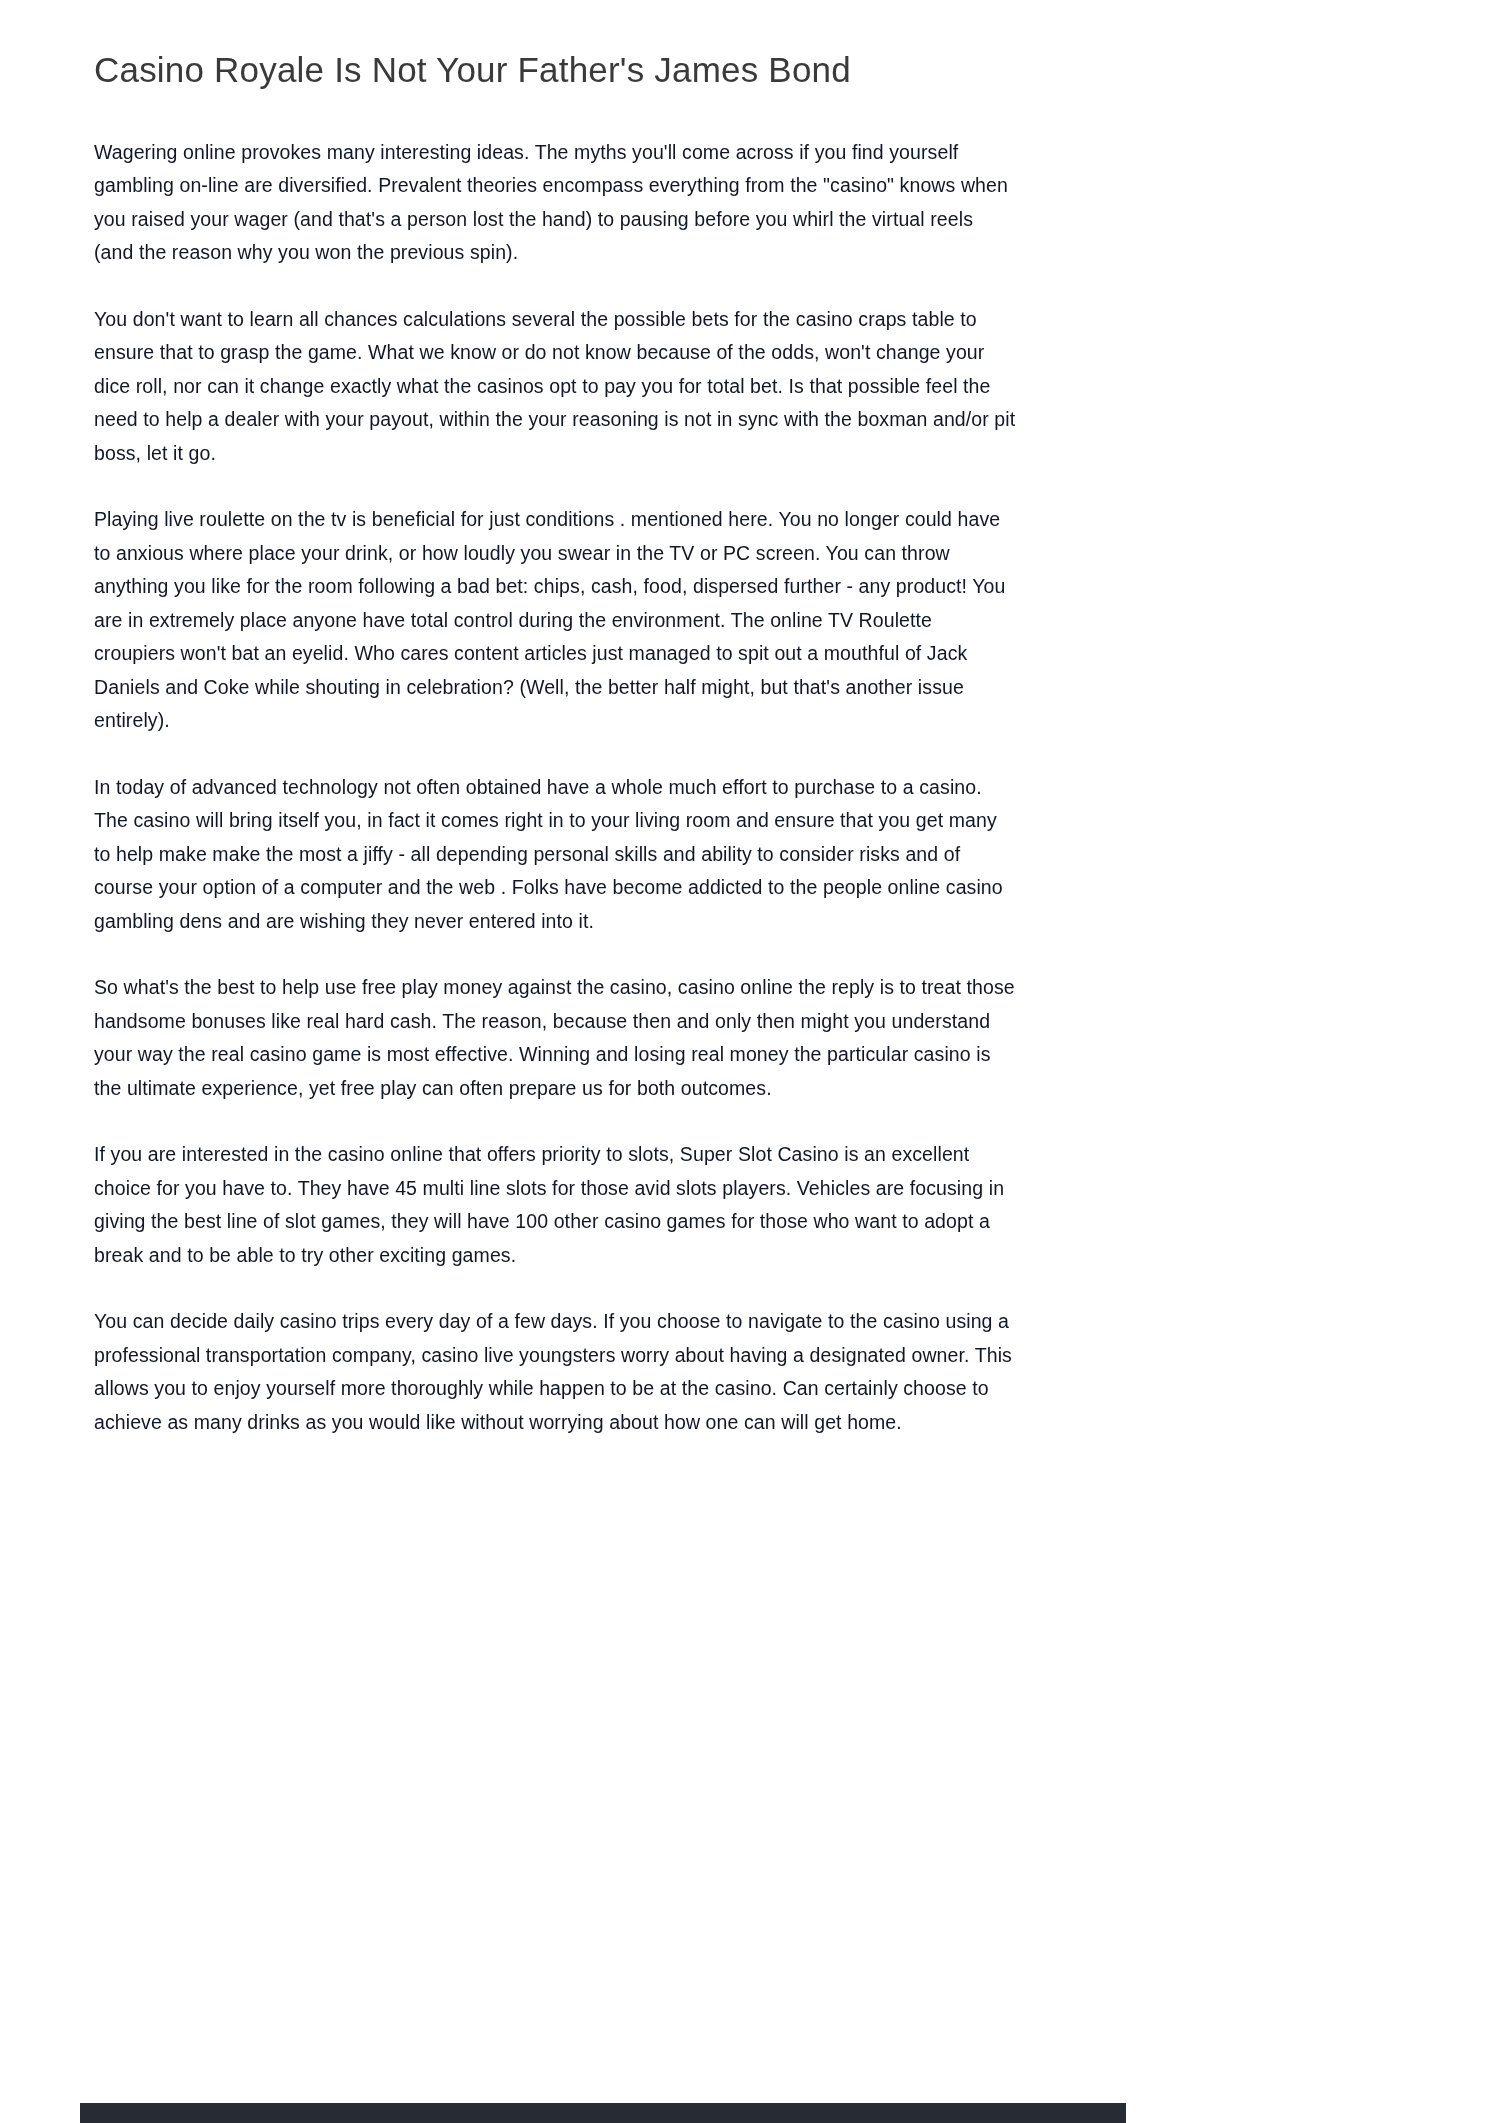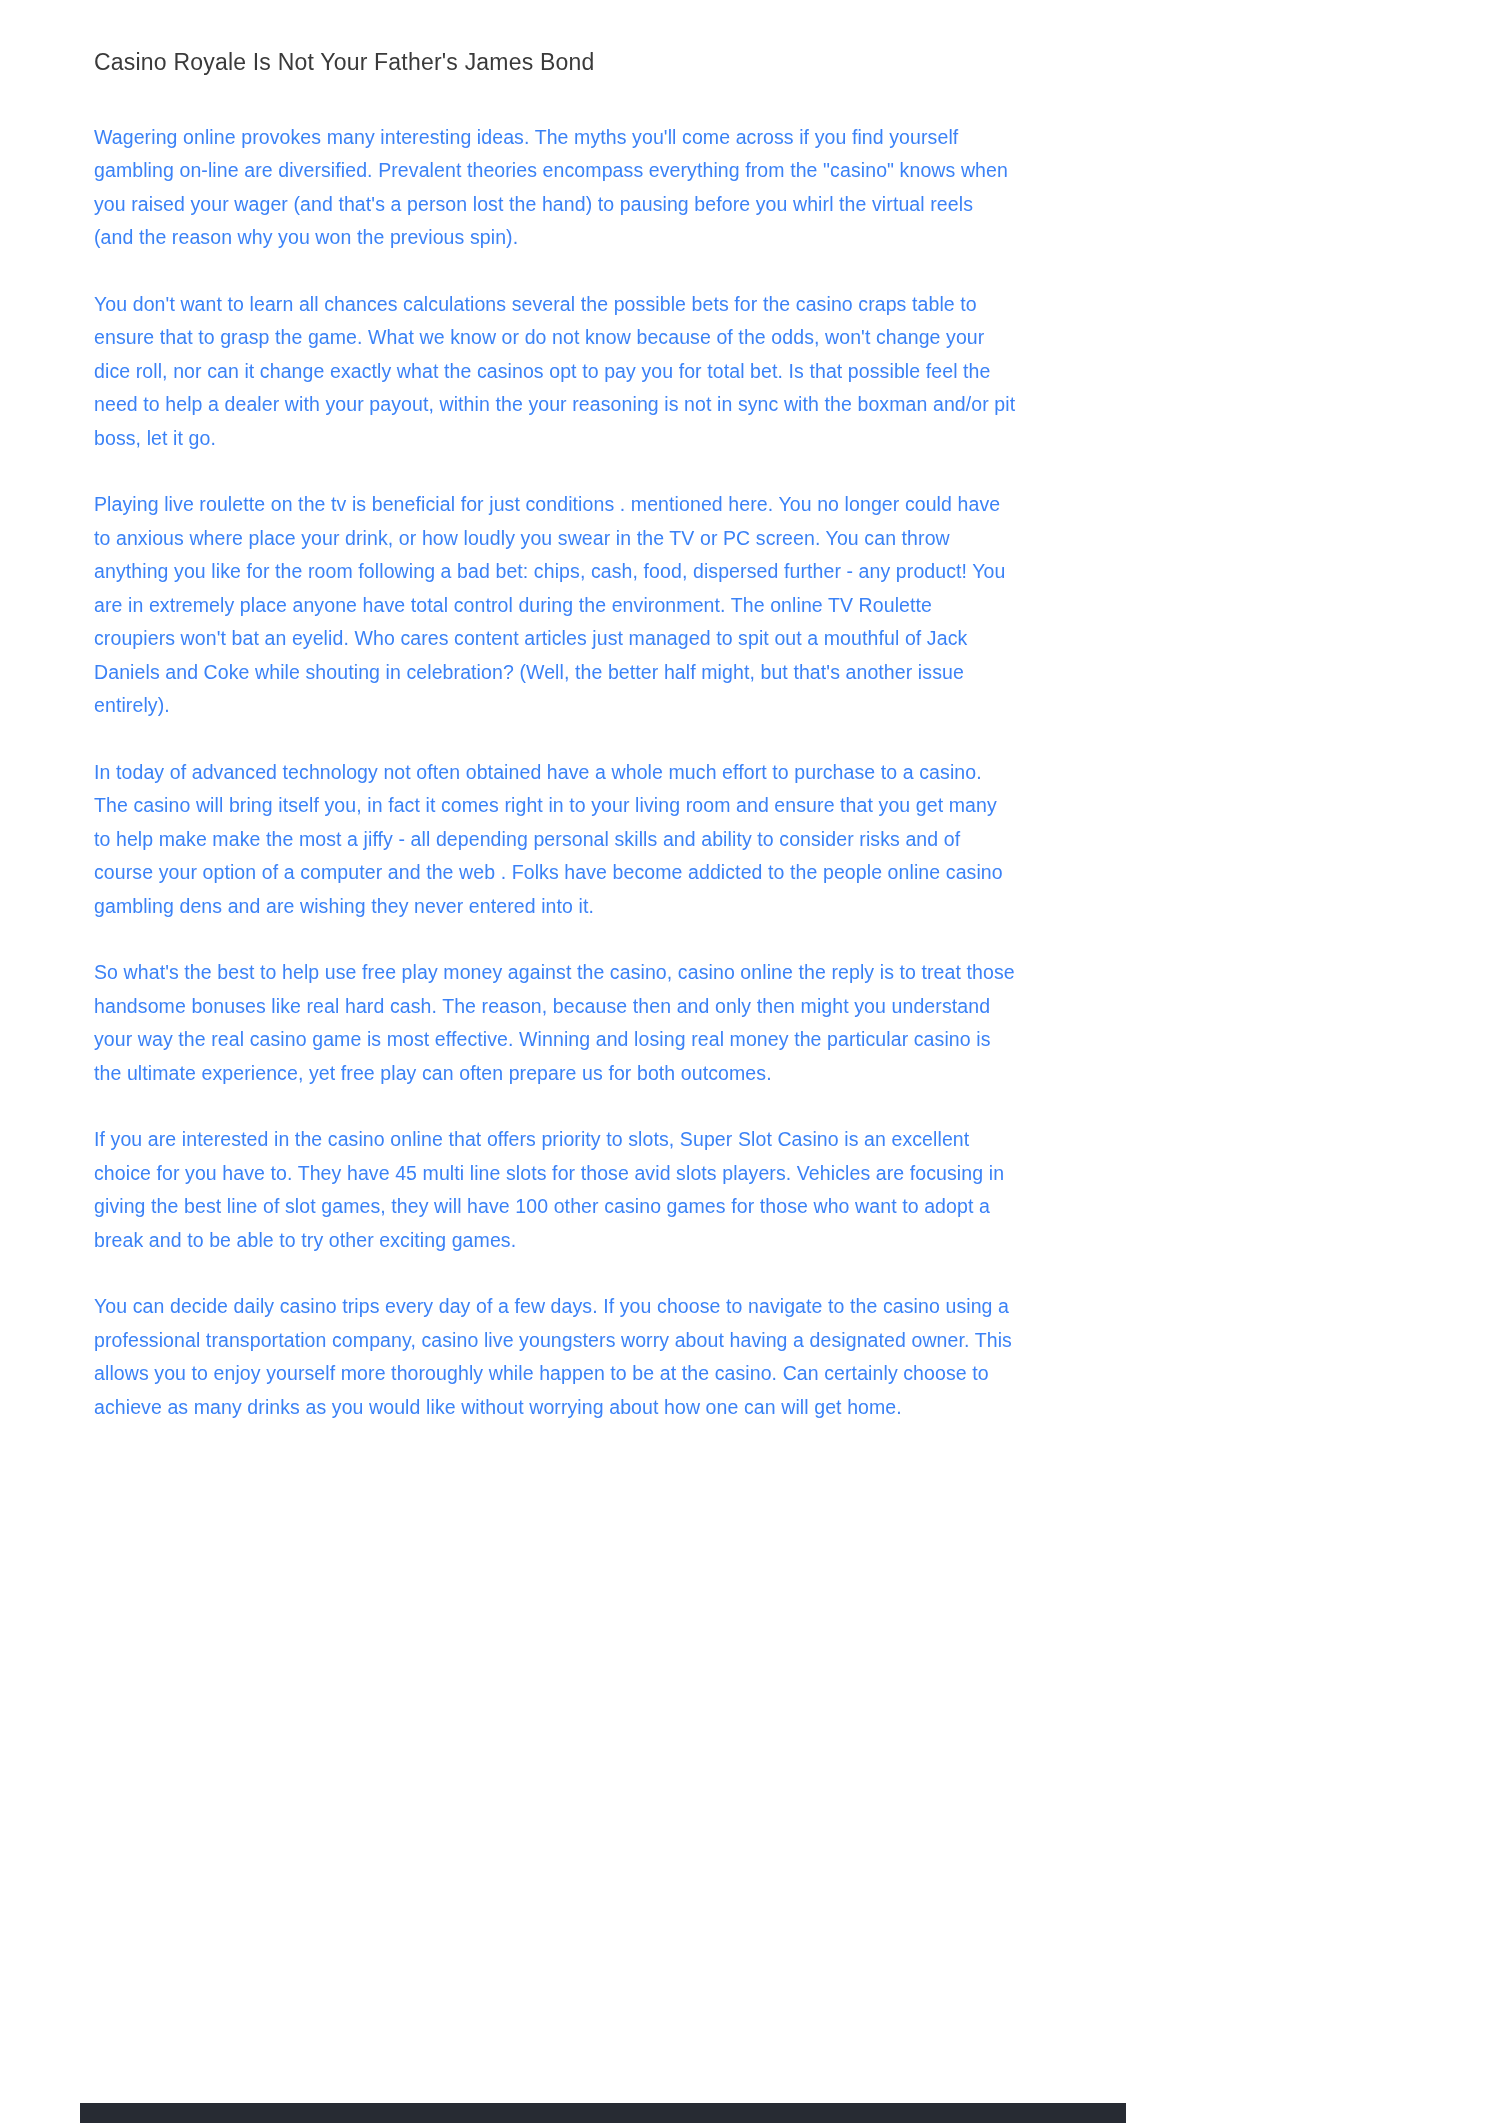--- a/index.html
+++ b/index.html
@@ -15,32 +15,32 @@
     color: #3b3b3b;
     overflow: hidden;
   }
   .content {
     position: absolute;
     top: 48px;
     left: 94px;
     width: 922px;
   }
   h1.article-title {
-    font-size: 23px;
+    font-size: 35px;
     font-weight: 400;
     color: #3a3a3a;
     margin: 0 0 44px 0;
     line-height: 1.25;
     letter-spacing: 0.2px;
   }
   p.article-paragraph {
     font-size: 19.5px;
     line-height: 33.5px;
     margin: 0 0 33px 0;
-    color: #3b82f6;
+    color: #0f172a;
     letter-spacing: 0.1px;
   }
   .footer-bar {
     position: absolute;
     left: 80px;
     bottom: 0;
     width: 1046px;
     height: 20px;
     background: #272b33;
   }

